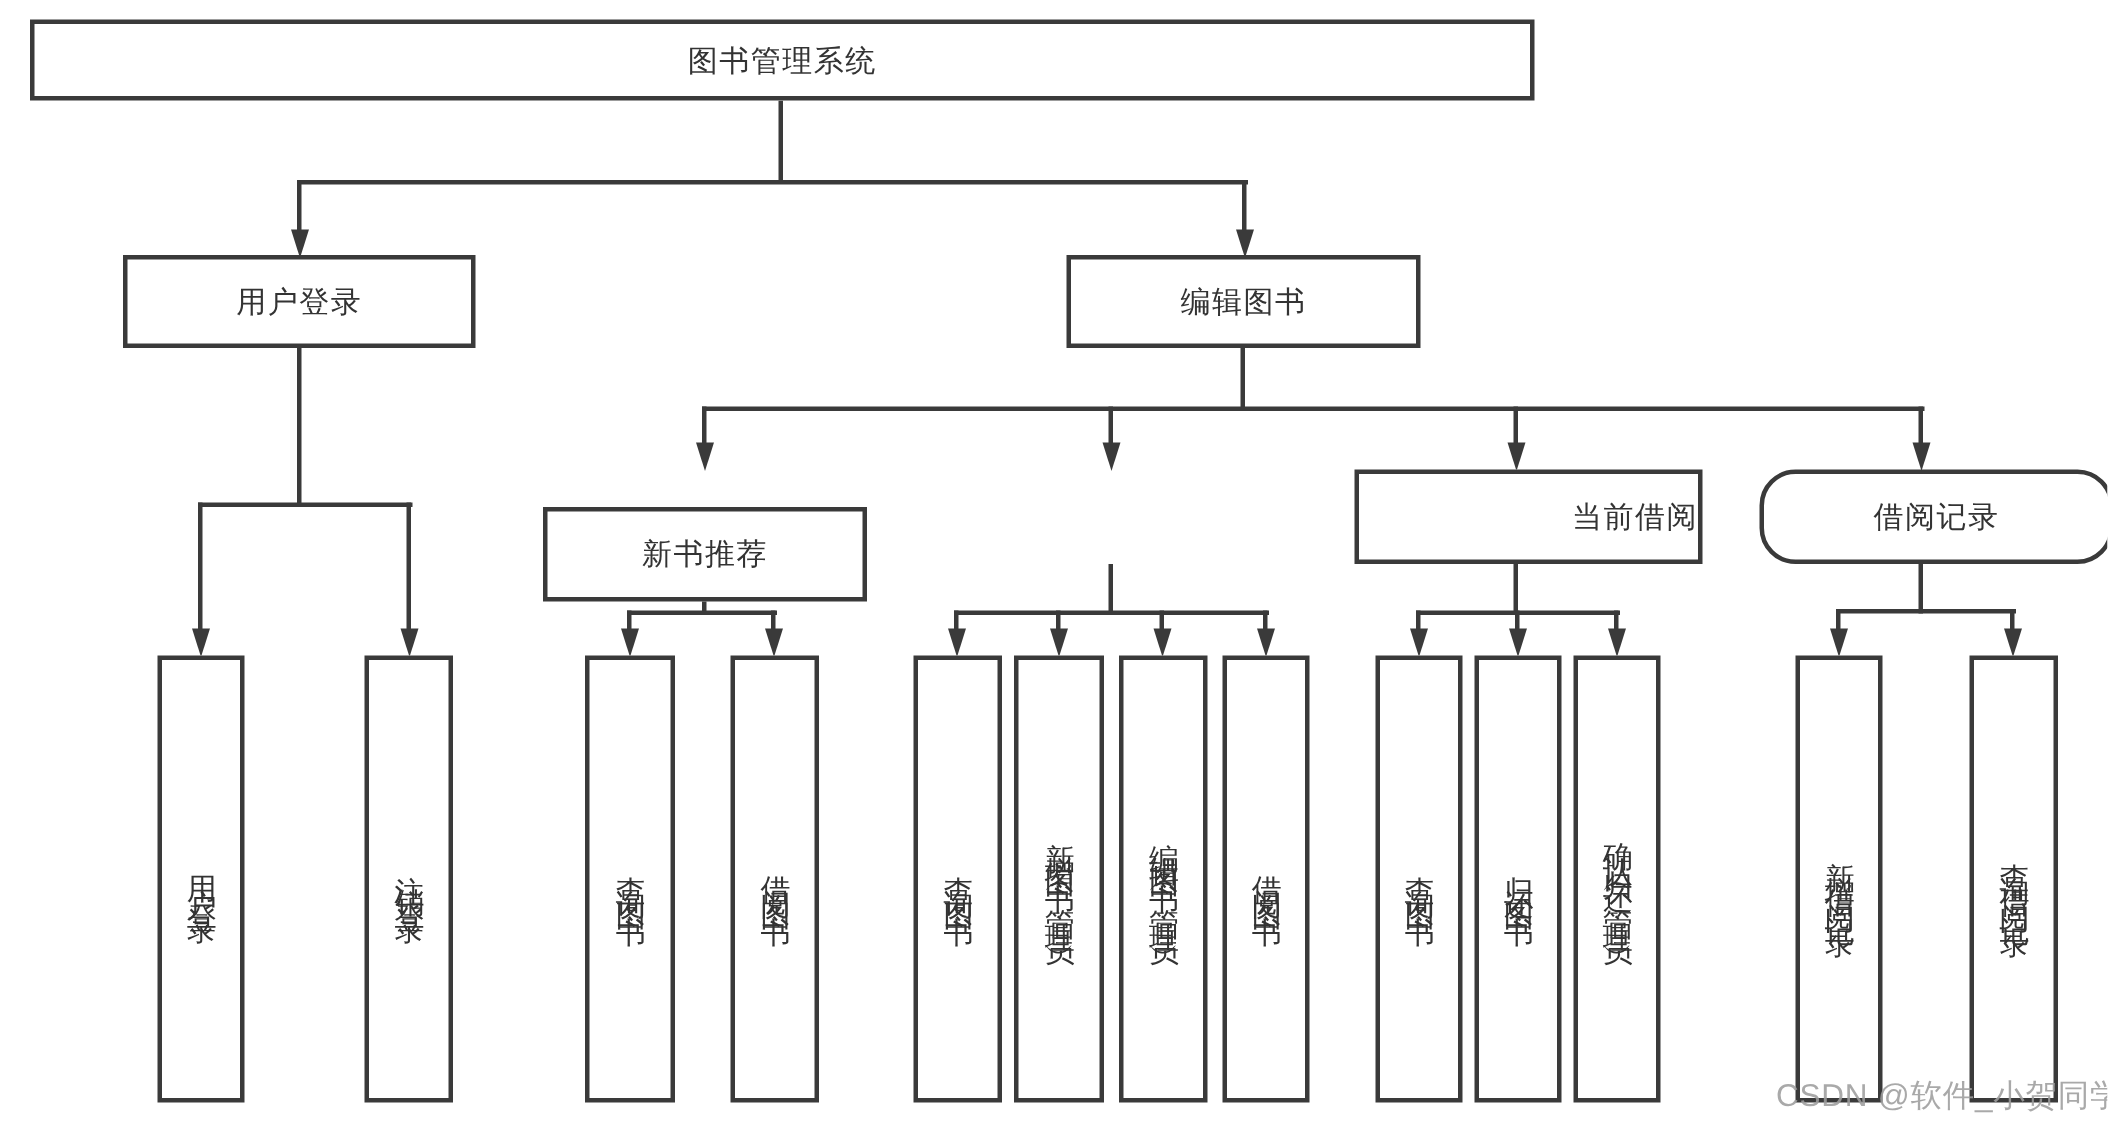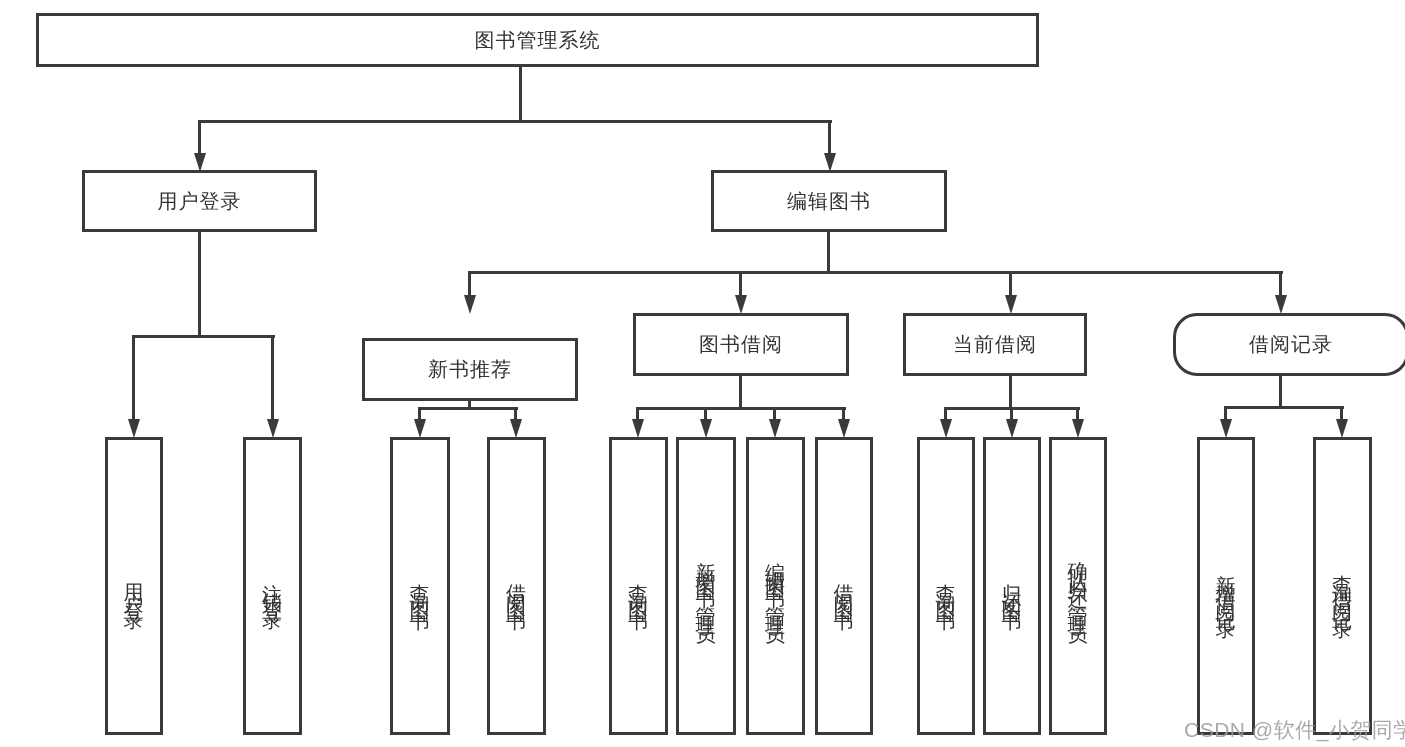--- a/index.html
+++ b/index.html
@@ -57,21 +57,21 @@
     z-index: 5;
     white-space: nowrap;
     letter-spacing: 0.5px;
   }
 </style>
 </head>
 <body>
 
 <div id="canvas">
 
-  <div class="box hdr" style="left:36px; top:13px; width:1003px; height:54px;">
+  <div class="box hdr" style="left:20px; top:13px; width:1003px; height:54px;">
     <span>图书管理系统</span>
   </div>
 
   <div class="v" style="left:519px; top:67px;  height:55px;"></div>
   <div class="h" style="left:198px; top:120px; width:634px;"></div>
   <div class="v" style="left:198px; top:120px; height:35px;"></div>
   <div class="arw" style="left:194px; top:153px;"></div>
   <div class="v" style="left:828px; top:120px; height:35px;"></div>
   <div class="arw" style="left:824px; top:153px;"></div>
 
@@ -96,24 +96,21 @@
   <div class="v" style="left:739px;  top:271px; height:27px;"></div>
   <div class="arw" style="left:735px;  top:295px;"></div>
   <div class="v" style="left:1009px; top:271px; height:27px;"></div>
   <div class="arw" style="left:1005px; top:295px;"></div>
   <div class="v" style="left:1279px; top:271px; height:27px;"></div>
   <div class="arw" style="left:1275px; top:295px;"></div>
 
   <div class="box hdr" style="left:362px; top:313px; width:216px; height:63px;margin-top:25px;">
     <span>新书推荐</span>
   </div>
-  <div class="box hdr" style="left:633px; top:313px; width:216px; height:63px;">
-    <span>图书借阅</span>
-  </div>
-  <div class="box hdr" style="left:903px; top:313px; width:184px; height:63px;">
+  <div class="box hdr" style="left:903px; top:313px; width:232px; height:63px;justify-content:flex-end;">
     <span>当前借阅</span>
   </div>
   <div class="box hdr" style="left:1173px; top:313px; width:236px; height:63px;border-radius:24px;">
     <span>借阅记录</span>
   </div>
 
   <div class="v" style="left:468px; top:376px; height:34px;"></div>
   <div class="h" style="left:418px; top:407px; width:100px;"></div>
   <div class="v" style="left:418px; top:407px; height:15px;"></div>
   <div class="arw" style="left:414px; top:419px;"></div>

